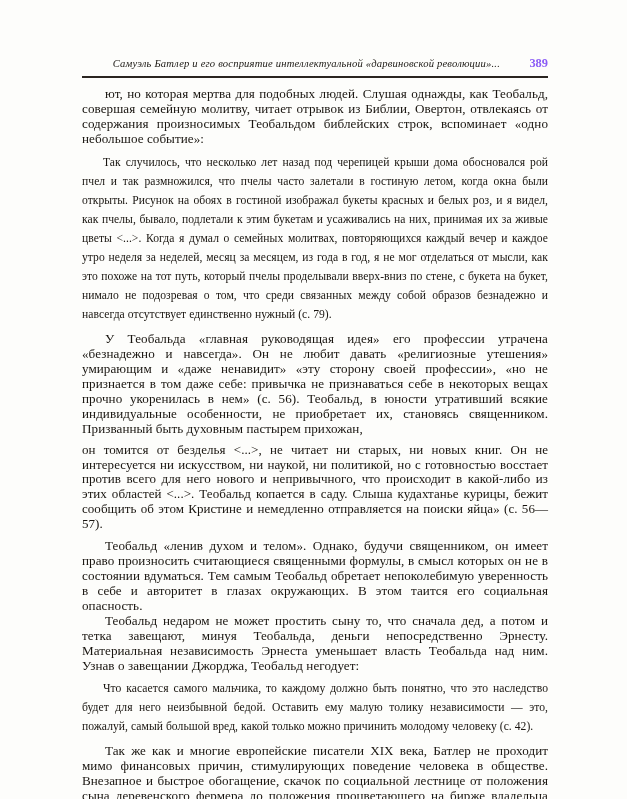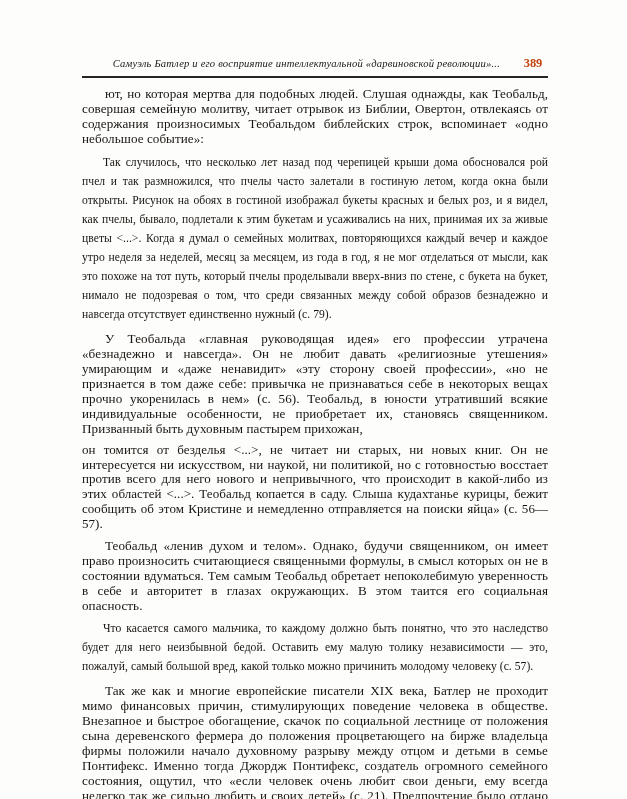--- a/index.html
+++ b/index.html
@@ -40,23 +40,23 @@
     letter-spacing: 0.18px;
     white-space: nowrap;
     color: #1a1712;
     flex: 1 1 auto;
     text-align: right;
     padding-right: 18px;
   }
   .runhead-folio {
     font-size: 12.4px;
     font-weight: bold;
-    color: #c2410c;
+    color: #8b5cf6;
     width: 30px;
-    text-align: center;
+    text-align: right;
     flex: 0 0 auto;
   }
   .runhead-rule {
     position: absolute;
     left: 82px;
     top: 76px;
     width: 466px;
     height: 2px;
     background: #2a2520;
   }
@@ -123,23 +123,24 @@
     <p class="body">У Теобальда «главная руководящая идея» его профессии утрачена «безнадежно и навсегда». Он не любит давать «религиозные утешения» умирающим и «даже ненавидит» «эту сторону своей профессии», «но не признается в том даже себе: привычка не признаваться себе в некоторых вещах прочно укоренилась в нем» (с. 56). Теобальд, в юности утративший всякие индивидуальные особенности, не приобретает их, становясь священником. Призванный быть духовным пастырем прихожан,</p>
 
     <div class="gap-md"></div>
 
     <p class="quote-noindent">он томится от безделья &lt;...&gt;, не читает ни старых, ни новых книг. Он не интересуется ни искусством, ни наукой, ни политикой, но с готовностью восстает против всего для него нового и непривычного, что происходит в какой-либо из этих областей &lt;...&gt;. Теобальд копается в саду. Слыша кудахтанье курицы, бежит сообщить об этом Кристине и немедленно отправляется на поиски яйца» (с. 56—57).</p>
 
     <div class="gap-md"></div>
 
     <p class="body">Теобальд «ленив духом и телом». Однако, будучи священником, он имеет право произносить считающиеся священными формулы, в смысл которых он не в состоянии вдуматься. Тем самым Теобальд обретает непоколебимую уверенность в себе и авторитет в глазах окружающих. В этом таится его социальная опасность.</p>
 
+    <p class="body">Теобальд недаром не может простить сыну то, что сначала дед, а потом и тетка завещают, минуя Теобальда, деньги непосредственно Эрнесту. Материальная независимость Эрнеста уменьшает власть Теобальда над ним. Узнав о завещании Джорджа, Теобальд негодует:</p>
 
     <div class="gap-sm"></div>
 
-    <p class="quote">Что касается самого мальчика, то каждому должно быть понятно, что это наследство будет для него неизбывной бедой. Оставить ему малую толику независимости — это, пожалуй, самый большой вред, какой только можно причинить молодому человеку (с. 57).</p>
+    <p class="quote">Что касается самого мальчика, то каждому должно быть понятно, что это наследство будет для него неизбывной бедой. Оставить ему малую толику независимости — это, пожалуй, самый большой вред, какой только можно причинить молодому человеку (с. 42).</p>
 
     <div class="gap-md"></div>
 
     <p class="body">Так же как и многие европейские писатели XIX века, Батлер не проходит мимо финансовых причин, стимулирующих поведение человека в обществе. Внезапное и быстрое обогащение, скачок по социальной лестнице от положения сына деревенского фермера до положения процветающего на бирже владельца фирмы положили начало духовному разрыву между отцом и детьми в семье Понтифекс. Именно тогда Джордж Понтифекс, создатель огромного семейного состояния, ощутил, что «если человек очень любит свои деньги, ему всегда нелегко так же сильно любить и своих детей» (с. 21). Предпочтение было отдано деньгам.</p>
 
   </div>
 </div>
 
 </body></html>

